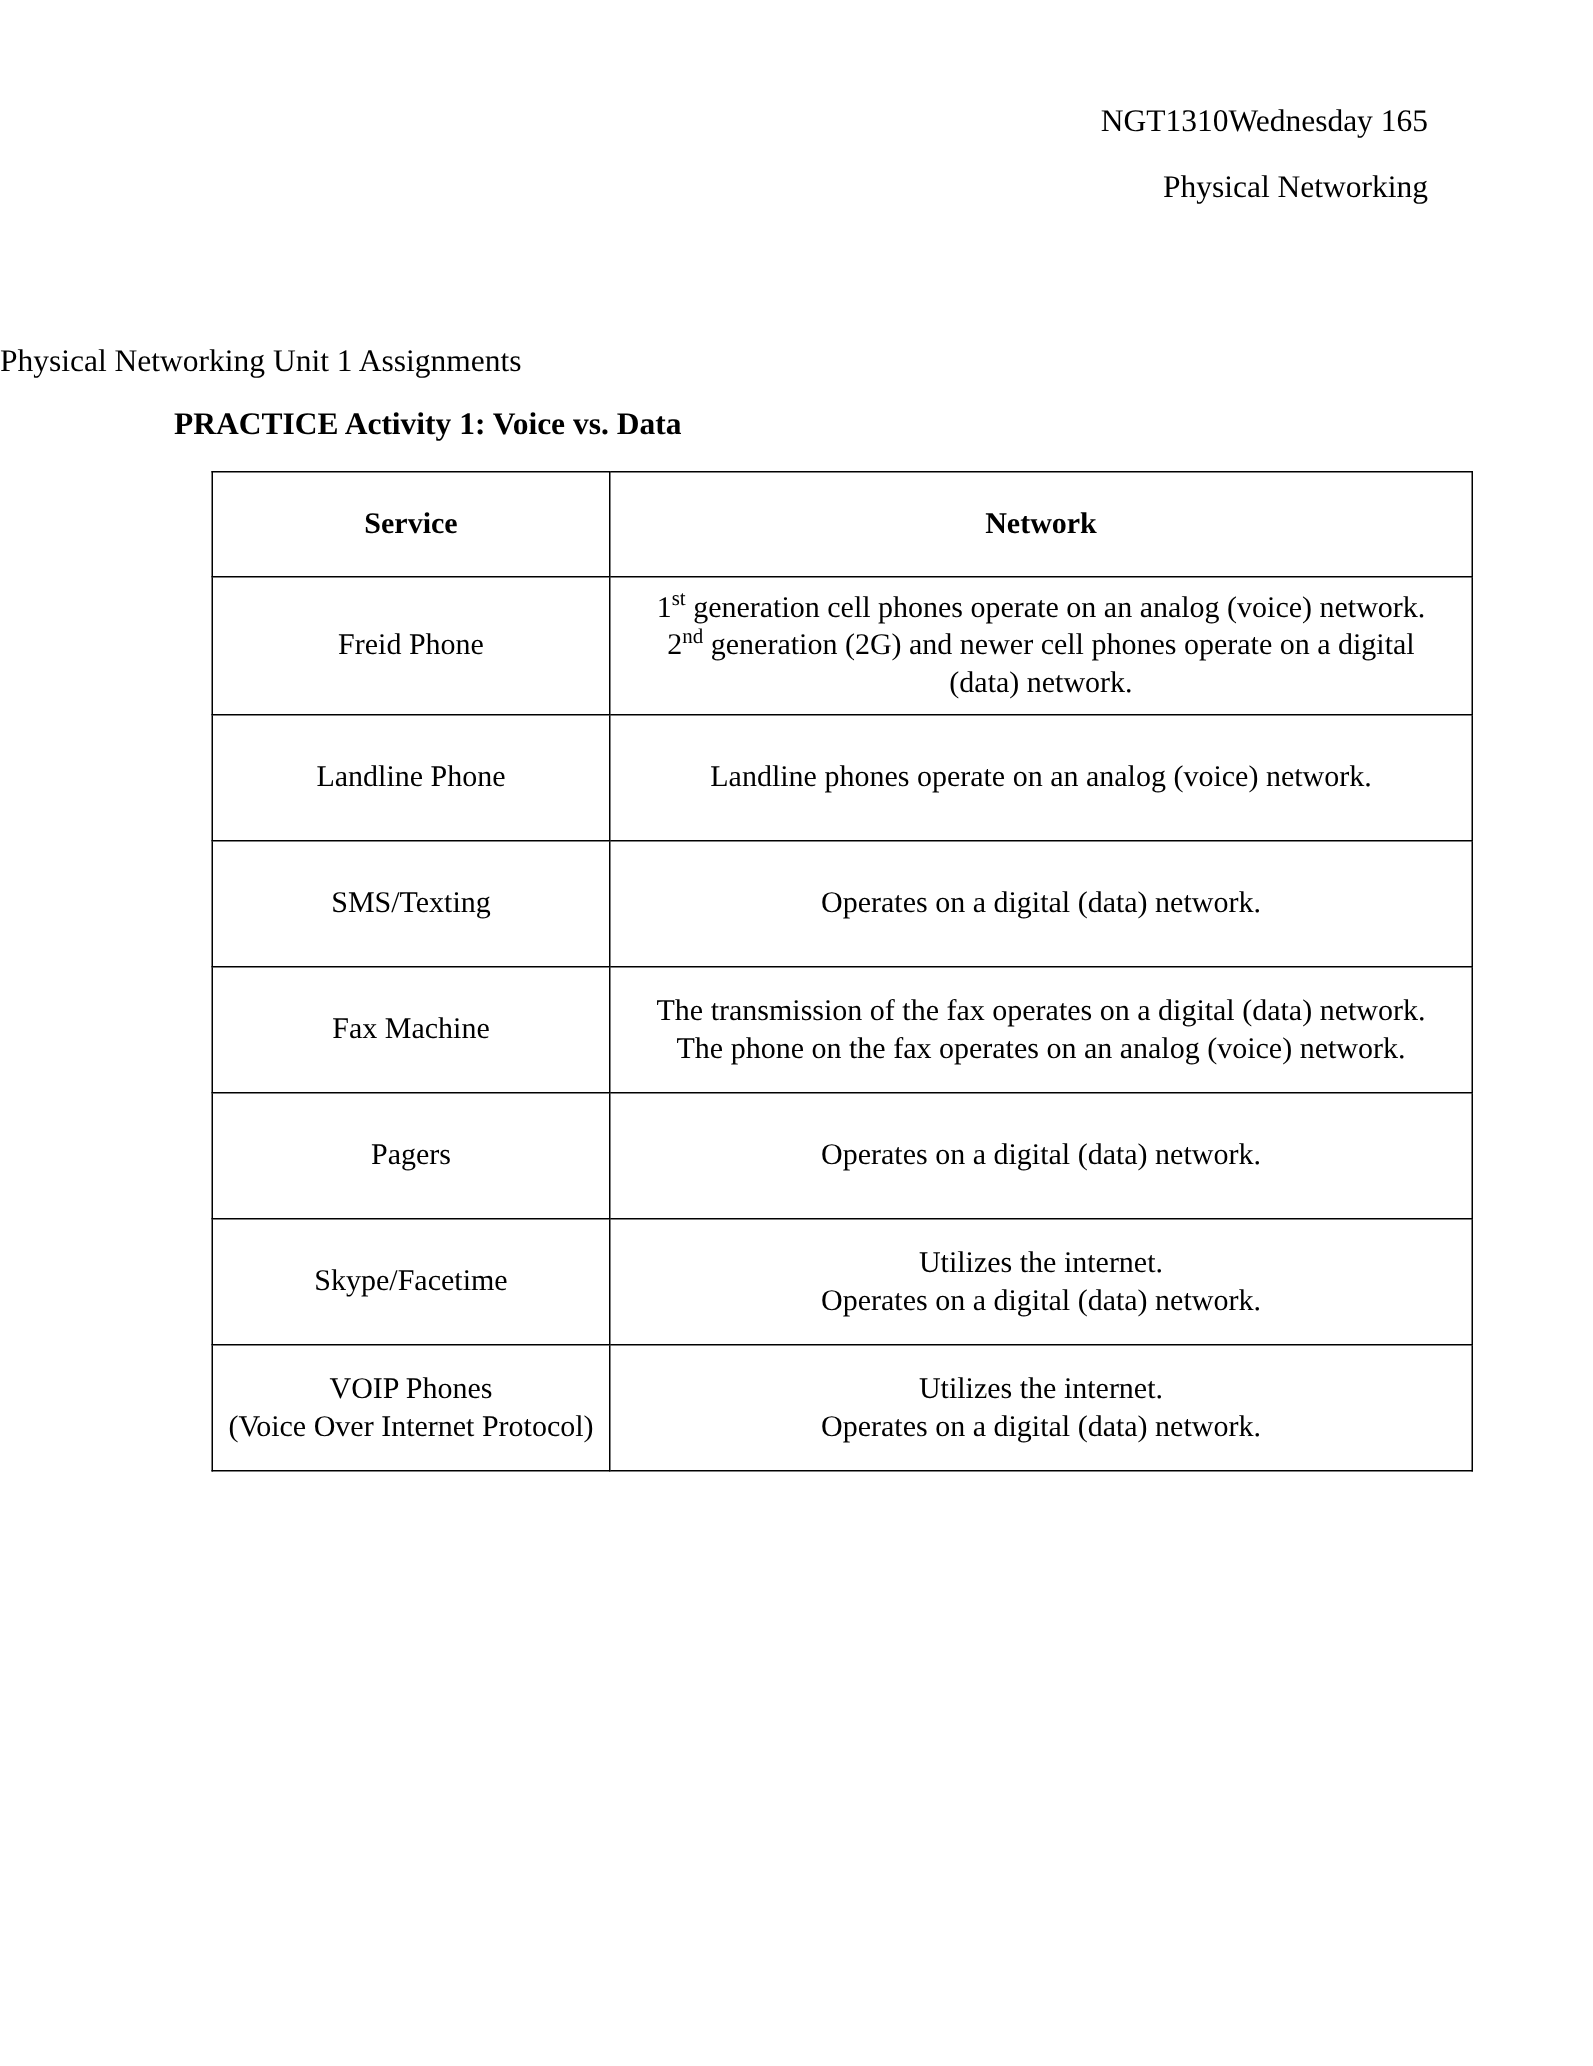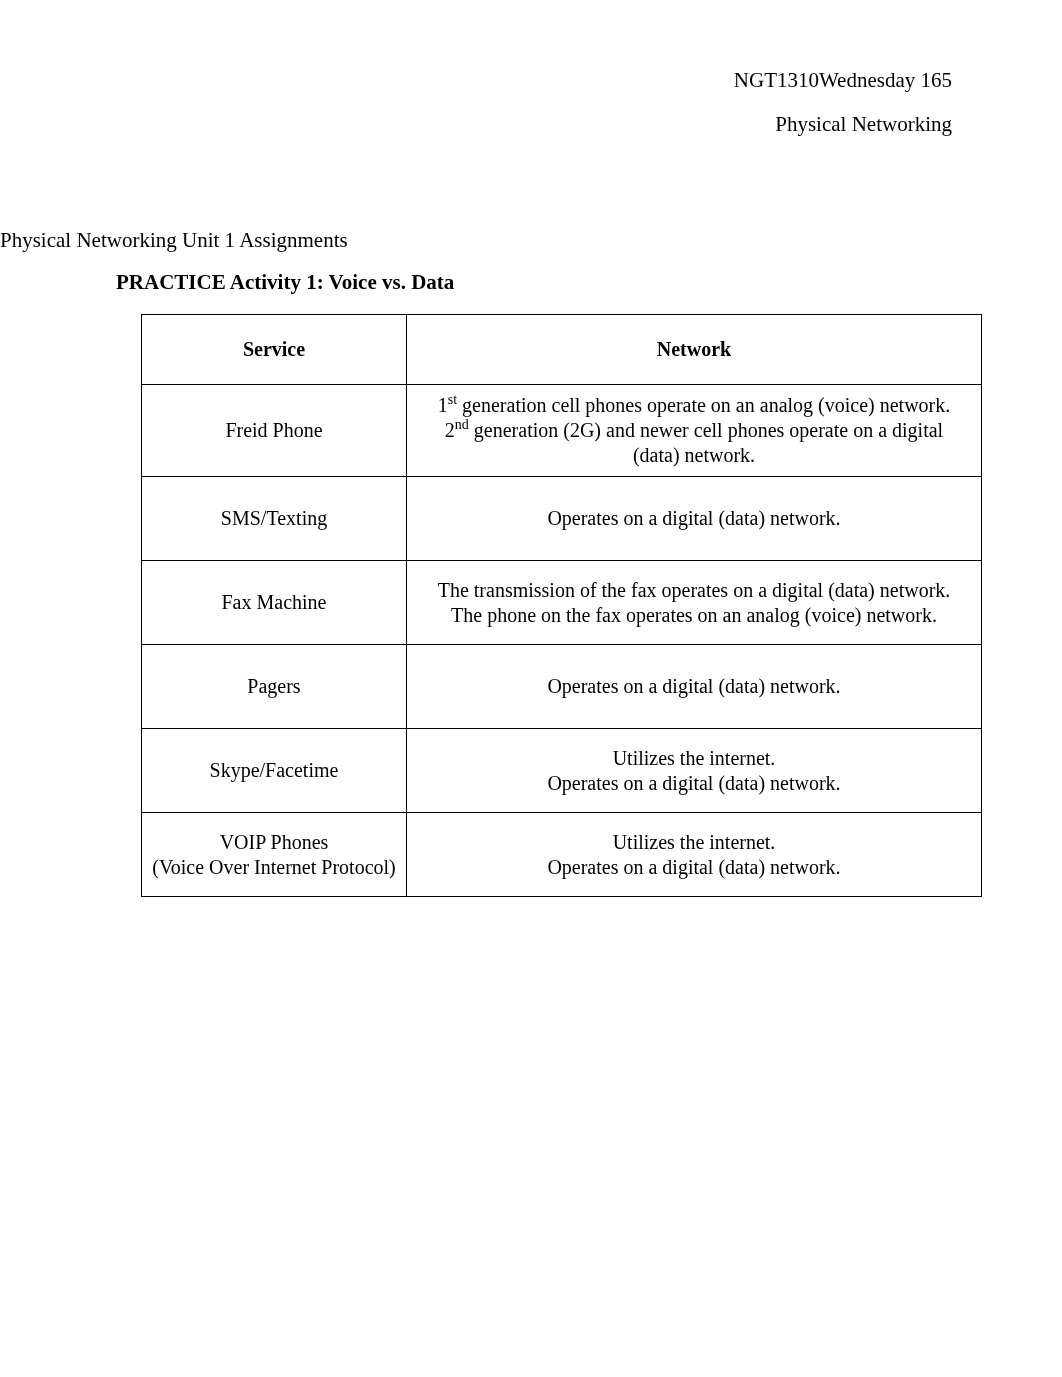--- a/index.html
+++ b/index.html
@@ -106,20 +106,24 @@
         <th>Service</th>
         <th>Network</th>
       </tr>
     </thead>
     <tbody>
       <tr>
         <td class="multiline">Freid Phone</td>
         <td class="multiline">1<sup>st</sup> generation cell phones operate on an analog (voice) network.<br>2<sup>nd</sup> generation (2G) and newer cell phones operate on a digital<br>(data) network.</td>
       </tr>
       <tr>
+        <td class="multiline">Landline Phone</td>
+        <td class="multiline">Landline phones operate on an analog (voice) network.</td>
+      </tr>
+      <tr>
         <td class="multiline">SMS/Texting</td>
         <td class="multiline">Operates on a digital (data) network.</td>
       </tr>
       <tr>
         <td class="multiline">Fax Machine</td>
         <td class="multiline">The transmission of the fax operates on a digital (data) network.<br>The phone on the fax operates on an analog (voice) network.</td>
       </tr>
       <tr>
         <td class="multiline">Pagers</td>
         <td class="multiline">Operates on a digital (data) network.</td>

